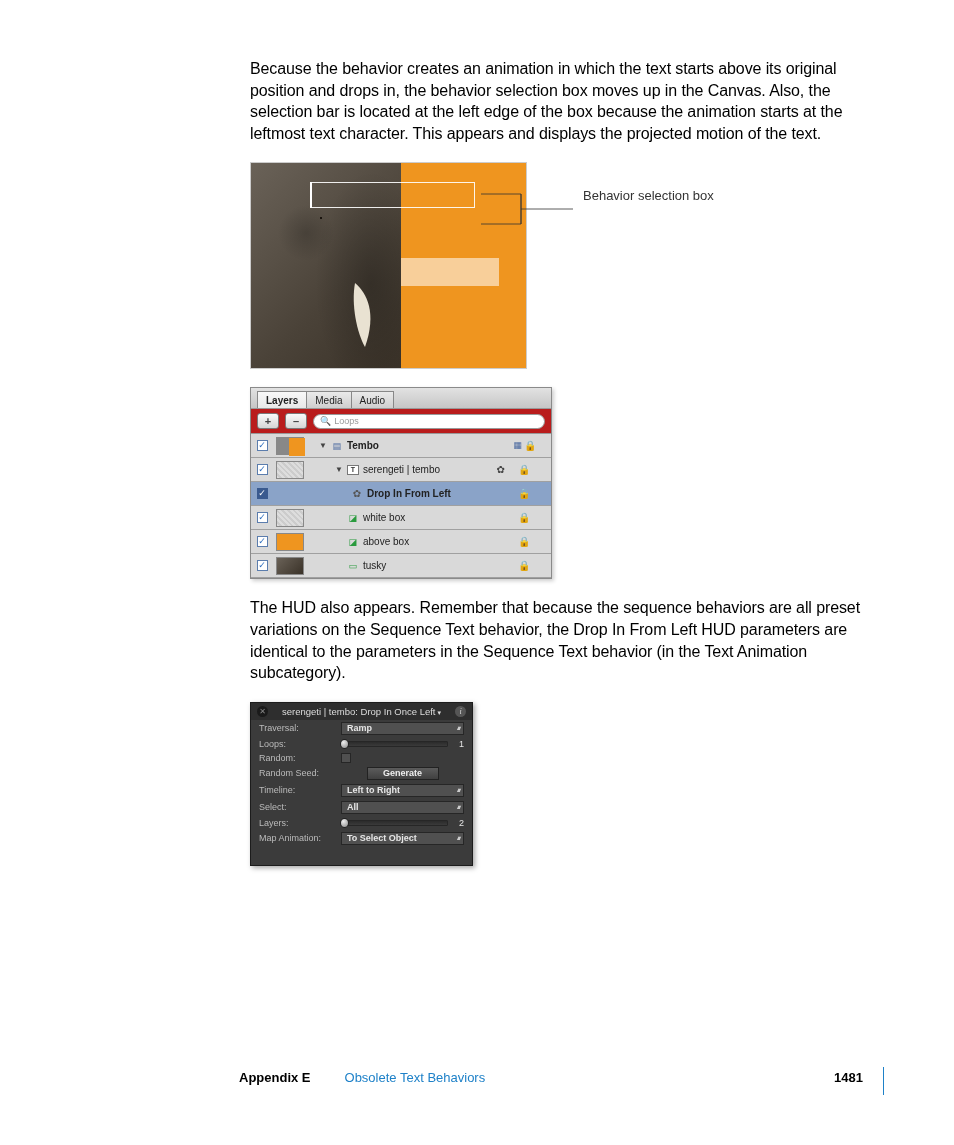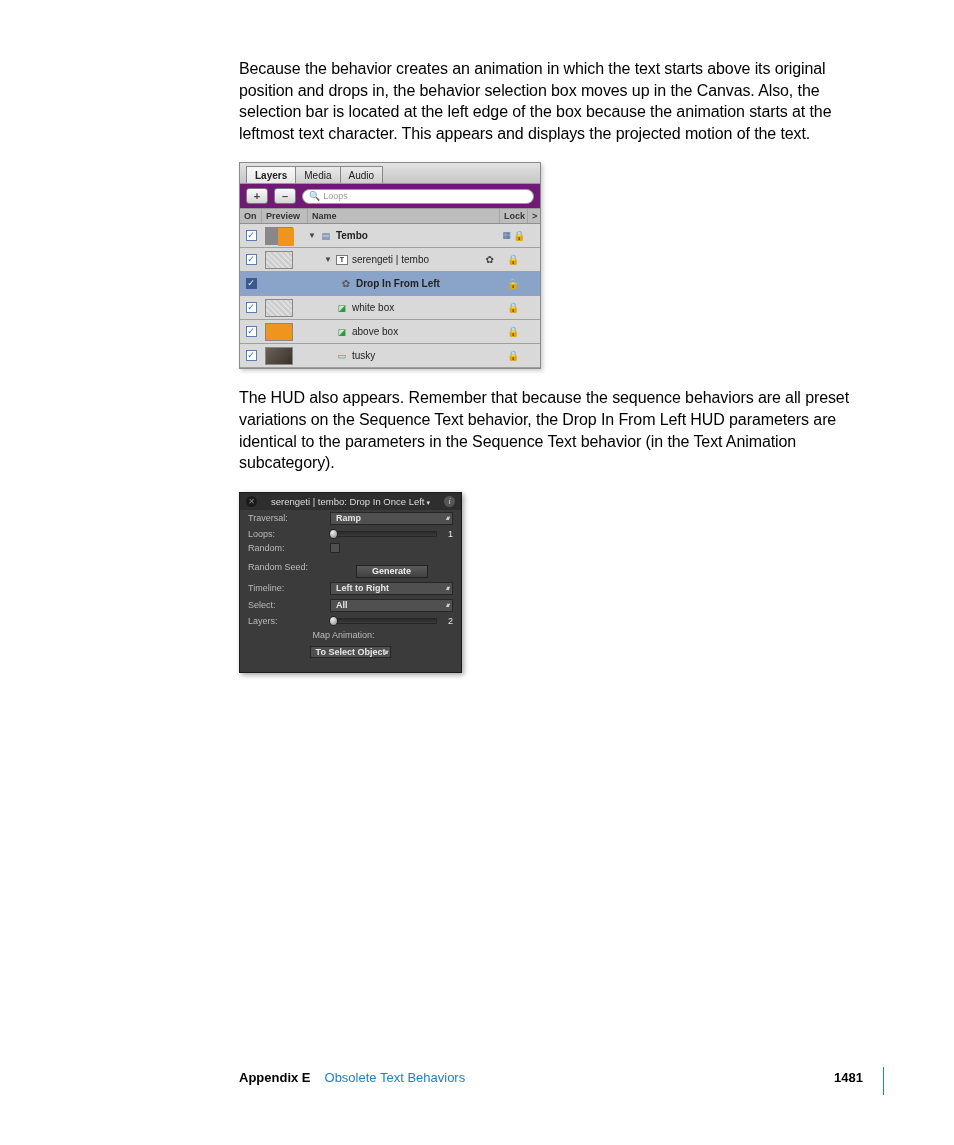--- a/index.html
+++ b/index.html
@@ -6,21 +6,21 @@
   body {
     width: 954px;
     height: 1145px;
     background: #fff;
     font-family: "Myriad Pro", "Helvetica Neue", Arial, sans-serif;
     color: #000;
     position: relative;
   }
   .content {
     position: absolute;
-    left: 239px;
+    left: 250px;
     top: 58px;
     width: 624px;
   }
   .para {
     font-size: 16px;
     line-height: 1.35;
     letter-spacing: -0.1px;
     margin-bottom: 18px;
   }
   
@@ -65,21 +65,21 @@
     position:relative; margin-left:8px; width:210px; height:60px;
   }
   .callout svg{position:absolute; left:-54px; top:18px;}
   .callout-text{
     position:absolute; left:48px; top:26px; font-size:13px; color:#333;
   }
   
   .layers-panel {
     width: 302px;
     border:1px solid #8a8a8a;
-    background:#701a75;
+    background:#b91c1c;
     font-size:10px;
     color:#222;
     margin-bottom:18px;
     box-shadow: 2px 2px 4px rgba(0,0,0,.2);
   }
   .tabs-row{
     display:flex; align-items:center; padding:3px 6px 0 6px; gap:0;
     background:linear-gradient(#e2e2e2,#c6c6c6);
     border-bottom:1px solid #999;
   }
@@ -165,59 +165,72 @@
   .slider-val{color:#e6e6e6; width:10px; text-align:right;}
   .hud-chk{width:10px; height:10px; border:1px solid #262626; background:#505050;}
   .hud-btn{
     width:72px; height:13px; background:linear-gradient(#5c5c5c,#404040);
     border:1px solid #222; color:#eee; font-size:9px; font-weight:bold;
     display:flex; align-items:center; justify-content:center; margin:0 auto;
   }
   
   .footer{
     position:absolute; left:239px; bottom:60px; width:624px;
-    display:flex; align-items:center; font-size:13px;
+    display:flex; align-items:center; font-size:13px;gap:20px;
   }
   .footer .ap{font-weight:bold;}
   .footer .title{color:#1e81c8; margin-left:14px;}
   .footer .pg{margin-left:auto; font-weight:bold;}
   .footer-rule{
     position:absolute; right:70px; bottom:50px; width:1px; height:28px; background:#1e81c8;
   }
 </style>
 </head>
 <body>
 
 <div class="content">
 
   <p class="para">Because the behavior creates an animation in which the text starts above its original position and drops in, the behavior selection box moves up in the Canvas. Also, the selection bar is located at the left edge of the box because the animation starts at the leftmost text character. This appears and displays the projected motion of the text.</p>
 
+  <div class="fig1-wrap">
+    <div class="canvas">
+      <div class="elephant">
+        <svg class="tusk" viewBox="0 0 44 70">
+          <path d="M8 0 C 20 10, 30 30, 18 64 C 10 50, 4 22, 8 0 Z" fill="#e9e2d2"></path>
+        </svg>
+      </div>
+      <div class="orange-bg"></div>
+      <div class="white-box"></div>
+      <div class="sel-box">
+          <div class="bar"></div>
+        </div>
+    </div>
+    <div class="callout">
+      <svg width="100" height="50">
+        <path d="M 0 14 L 40 14 L 40 44 L 0 44 M 40 14 L 40 44 M 40 29 L 92 29" stroke="#333" stroke-width="0.8" fill="none"></path>
+      </svg>
+      <span class="callout-text">Behavior selection box</span>
+    </div>
+  </div>
 
 
   <div class="layers-panel">
     <div class="tabs-row">
       <div class="tab active">Layers</div>
       <div class="tab">Media</div>
       <div class="tab">Audio</div>
     </div>
     <div class="tool-row">
       <div class="sq-btn">+</div>
       <div class="sq-btn">–</div>
       <div class="search">
         <span class="mag">🔍</span>
         <span class="ph">Loops</span>
       </div>
     </div>
-    <div class="header-row">
-      <div class="hcell h-on">On</div>
-      <div class="hcell h-prev">Preview</div>
-      <div class="hcell h-name">Name</div>
-      <div class="hcell h-lock">Lock</div>
-      <div class="hcell h-end">&gt;</div>
-    </div>
 
     <div class="row">
       <div class="c-on">
           <div class="chk"></div>
         </div>
       <div class="c-prev">
           <div class="thumb group"></div>
         </div>
       <div class="c-name">
           <span class="tri">▼</span>
@@ -337,42 +350,42 @@
           </div>
         <div class="slider-val">1</div>
       </div>
     </div>
     <div class="hud-row">
       <div class="lbl">Random:</div>
       <div class="hud-chk"></div>
     </div>
     <div class="hud-row">
       <div class="lbl">Random Seed:</div>
-      <div style="flex:1; display:flex; justify-content:center;margin-top:8px;">
+      <div style="flex:1; display:flex; justify-content:center;">
         <div class="hud-btn">Generate</div>
       </div>
     </div>
     <div class="hud-row">
       <div class="lbl">Timeline:</div>
       <div class="hud-sel">Left to Right</div>
     </div>
     <div class="hud-row">
       <div class="lbl">Select:</div>
       <div class="hud-sel">All</div>
     </div>
     <div class="hud-row">
       <div class="lbl">Layers:</div>
       <div class="hud-slider">
         <div class="track">
             <div class="knob" style="left:-2px;"></div>
           </div>
         <div class="slider-val">2</div>
       </div>
     </div>
-    <div class="hud-row" style="padding-bottom:14px;flex-direction:column;">
+    <div class="hud-row" style="padding-bottom:20px;">
       <div class="lbl">Map Animation:</div>
       <div class="hud-sel">To Select Object</div>
     </div>
   </div>
 
 </div>
 
 <div class="footer">
   <span class="ap">Appendix E</span>
   <span class="title">Obsolete Text Behaviors</span>

